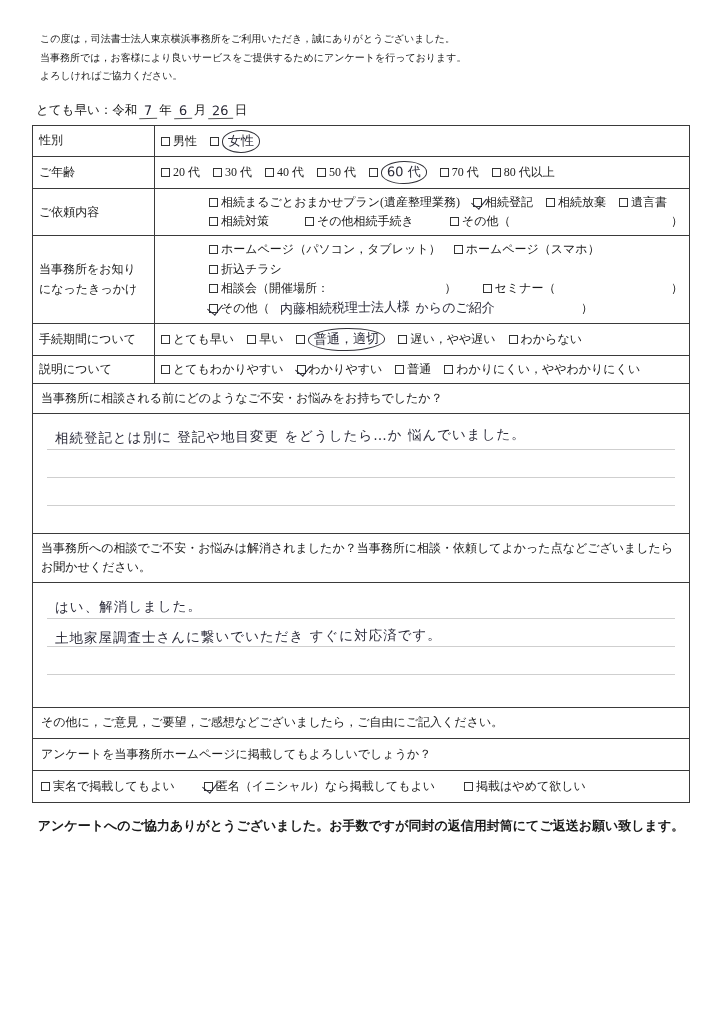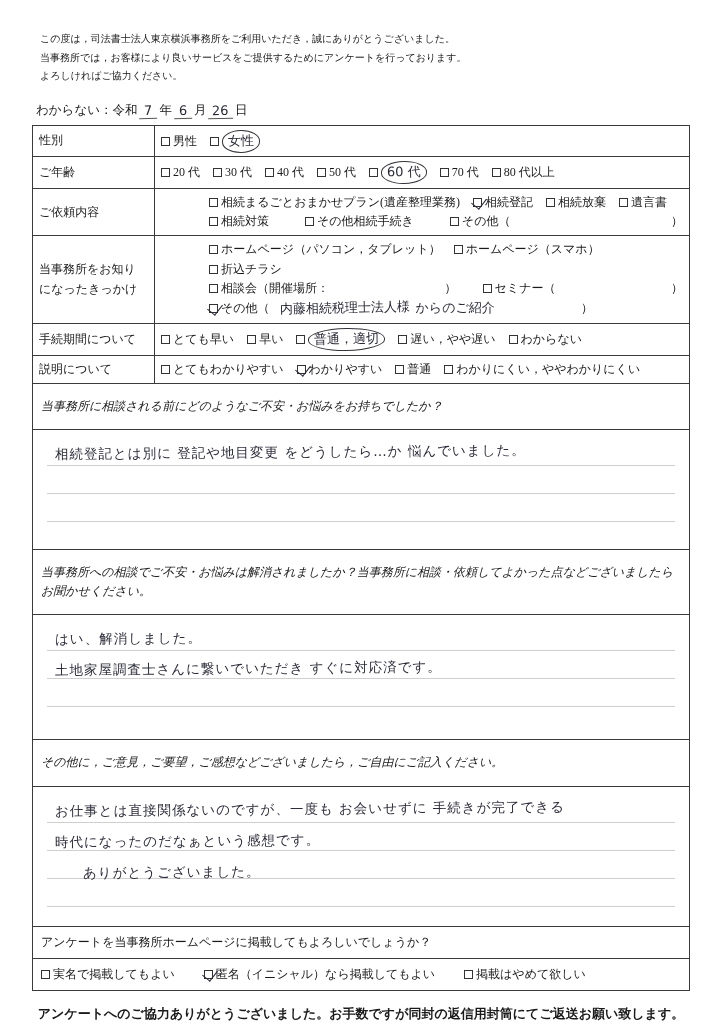--- a/index.html
+++ b/index.html
@@ -98,23 +98,22 @@
   }
   .circled {
     display: inline-block;
     padding: 0 5px;
     border: 1.4px solid #33333a;
     border-radius: 50%/48%;
     transform: rotate(-1deg);
   }
   .q-head {
     font-size: 12px;
-    padding: 13px 8px !important;
+    padding: 5px 8px !important;
     line-height: 1.65;
-    font-style: italic;
   }
   .ans-cell {
     height: 120px;
     vertical-align: top;
     padding: 0 !important;
     position: relative;
   }
   .ans-lines {
     position: absolute;
     inset: 0;
@@ -151,21 +150,21 @@
 <div class="page">
 
 
   <div class="intro">
     <div>この度は，司法書士法人東京横浜事務所をご利用いただき，誠にありがとうございました。</div>
     <div>当事務所では，お客様により良いサービスをご提供するためにアンケートを行っております。</div>
     <div>よろしければご協力ください。</div>
   </div>
 
   <div class="datesec">
-    <span>わからない：令和</span>
+    <span>とても早い：令和</span>
     <span class="hw hand">7</span>
     <span>年</span>
     <span class="hw hand">6</span>
     <span>月</span>
     <span class="hw hand">26</span>
     <span>日</span>
   </div>
 
   <table class="form">
     <colgroup>
@@ -299,36 +298,20 @@
         <div class="ans-text">
           <div>はい、解消しました。</div>
           <div>土地家屋調査士さんに繋いでいただき すぐに対応済です。</div>
         </div>
       </td>
     </tr>
 
     <tr>
       <td class="q-head" colspan="2">その他に，ご意見，ご要望，ご感想などございましたら，ご自由にご記入ください。</td>
     </tr>
-    <tr>
-      <td class="ans-cell" colspan="2" style="height:140px">
-        <div class="ans-lines">
-          <div class="ln"></div>
-              <div class="ln"></div>
-              <div class="ln"></div>
-              <div class="ln"></div>
-              <div class="ln" style="border:none"></div>
-        </div>
-        <div class="ans-text">
-          <div>お仕事とは直接関係ないのですが、一度も お会いせずに 手続きが完了できる</div>
-          <div>時代になったのだなぁという感想です。</div>
-          <div style="margin-left:28px">ありがとうございました。</div>
-        </div>
-      </td>
-    </tr>
 
     <tr class="publish-row">
       <td colspan="2">アンケートを当事務所ホームページに掲載してもよろしいでしょうか？</td>
     </tr>
     <tr class="publish-row">
       <td colspan="2">
         <span class="opt" style="margin-right:26px"><span class="bx"></span><span>実名で掲載してもよい</span></span>
         <span class="opt" style="margin-right:26px"><span class="bx checked"></span><span>匿名（イニシャル）なら掲載してもよい</span></span>
         <span class="opt"><span class="bx"></span><span>掲載はやめて欲しい</span></span>
       </td>

